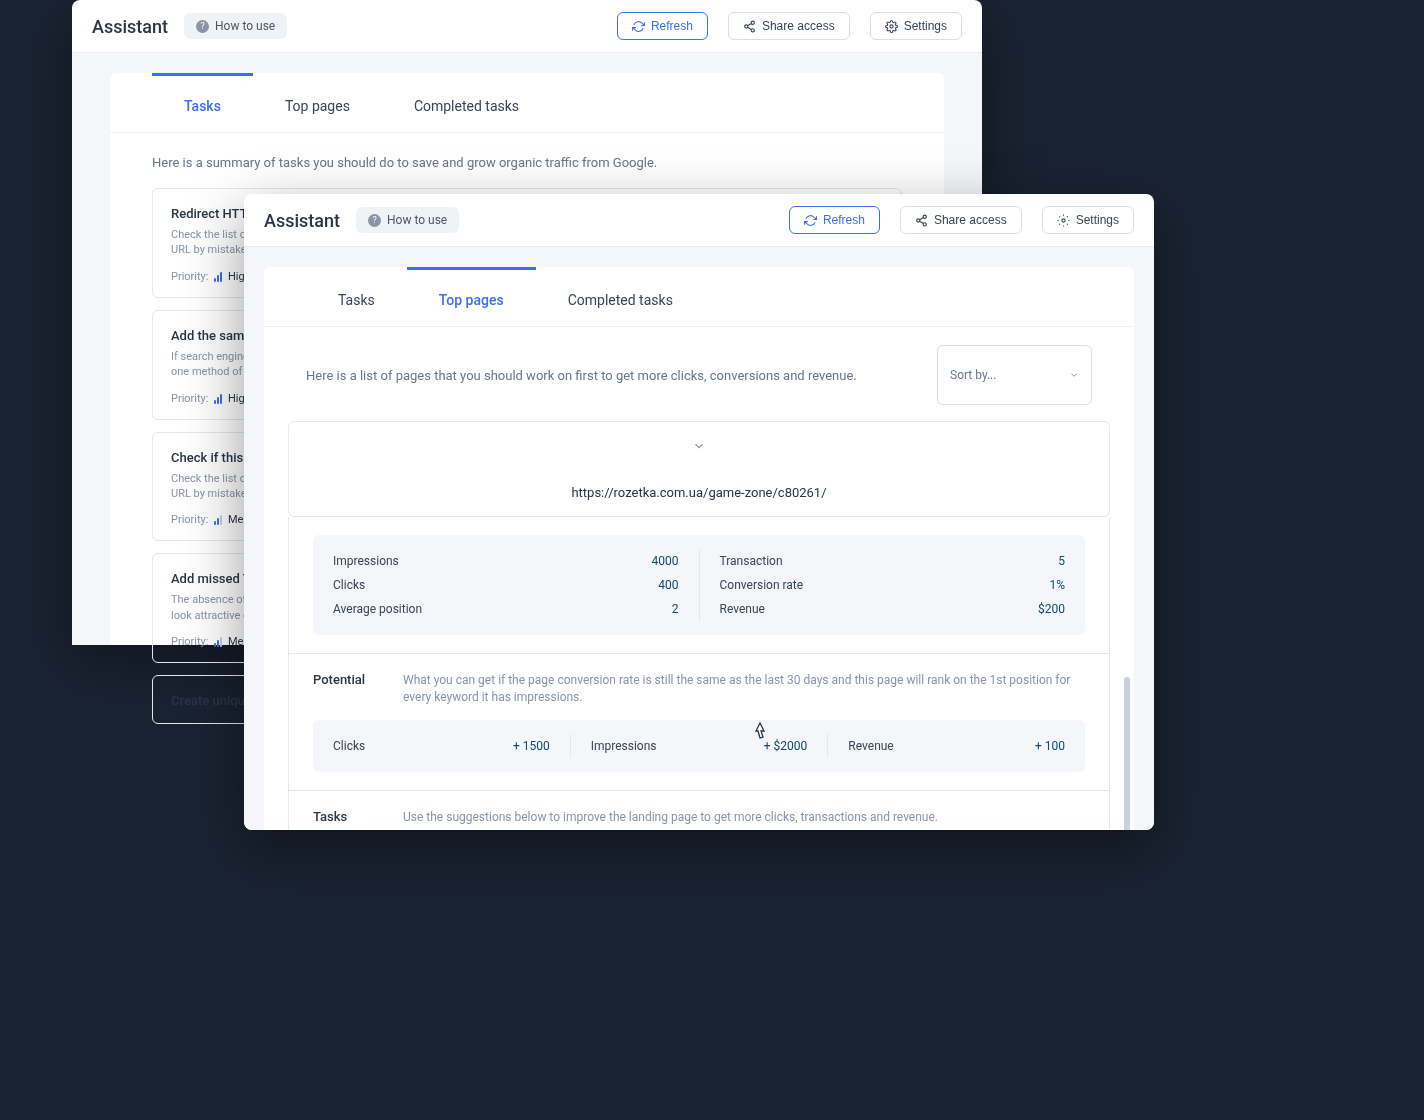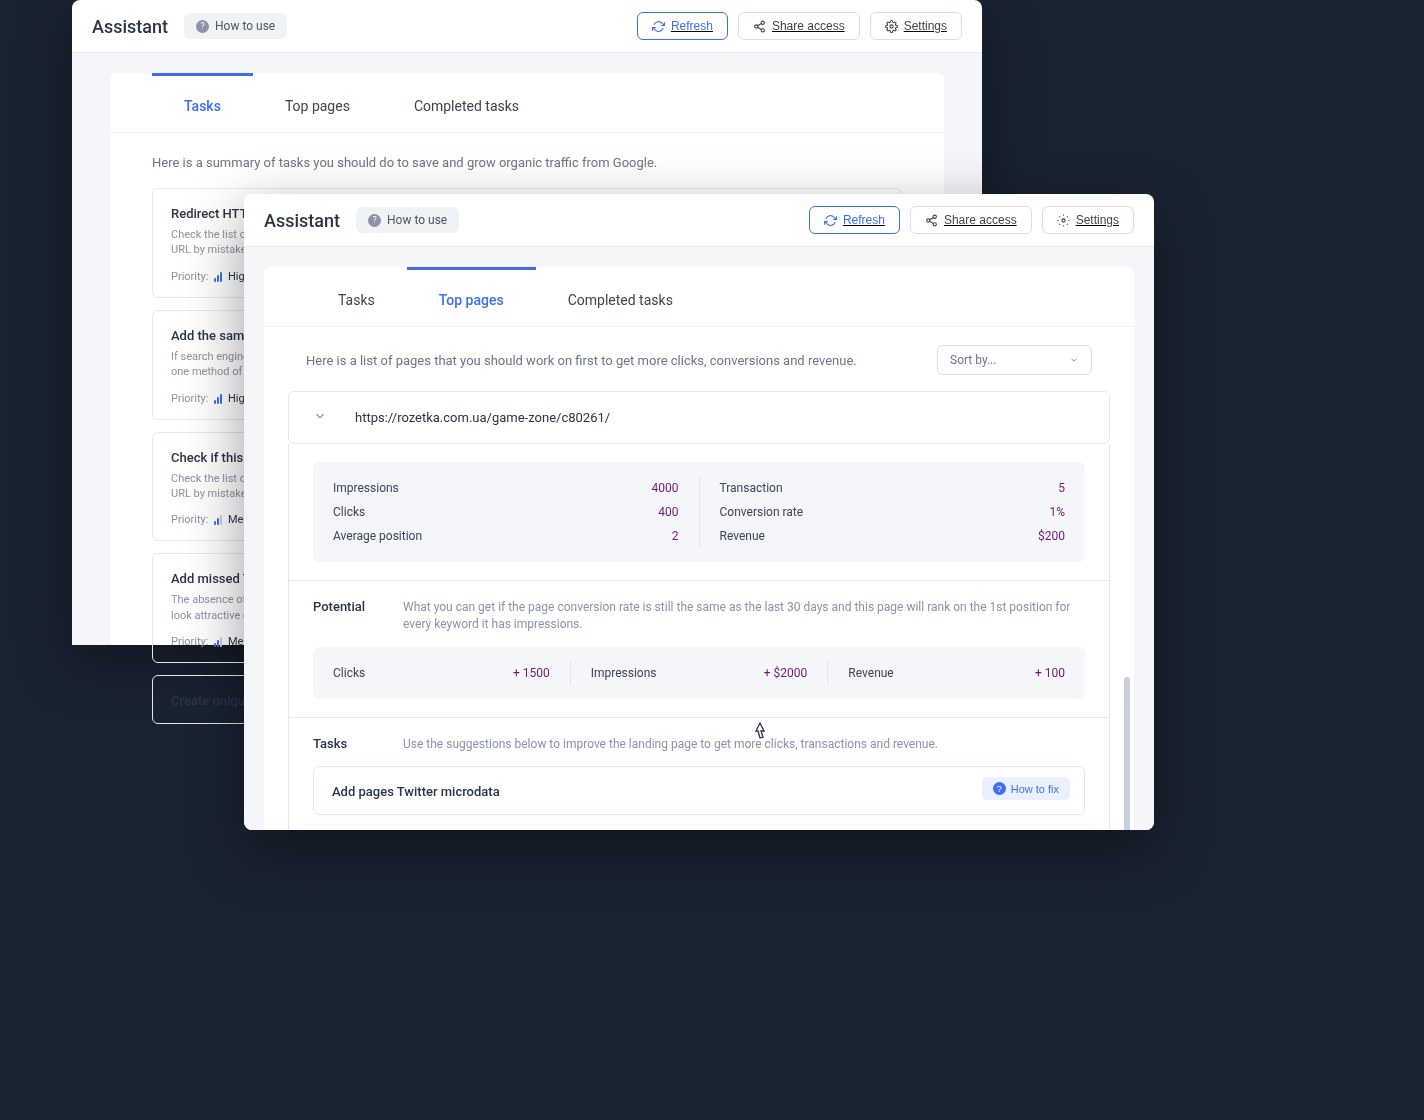--- a/index.html
+++ b/index.html
@@ -5,21 +5,21 @@
 * { box-sizing: border-box; margin: 0; padding: 0; }
 body { font-family: -apple-system, BlinkMacSystemFont, "Segoe UI", Roboto, sans-serif; background: #1a2332; width: 1424px; height: 1120px; position: relative; overflow: hidden; }
 
 .panel { background: #fff; border-radius: 8px; position: absolute; box-shadow: 0 20px 60px rgba(0,0,0,0.4); }
 .panel-back { top: 0; left: 72px; width: 910px; height: 640px; }
 .panel-front { top: 194px; left: 244px; width: 910px; height: 636px; overflow: hidden; }
 
 .topbar { display: flex; align-items: center; padding: 12px 20px; border-bottom: 1px solid #e8ecf0; }
 .title { font-size: 18px; font-weight: 500; color: #2a3546; margin-right: 16px; }
 .howto-chip { display: inline-flex; align-items: center; gap: 6px; background: #f0f3f6; padding: 6px 12px; border-radius: 6px; font-size: 12px; color: #4a5568; cursor: pointer; }
-.topbar-right { margin-left: auto; display: flex; gap: 10px; text-decoration: underline; }
+.topbar-right { margin-left: auto; display: flex; gap: 20px; }
 .btn { display: inline-flex; align-items: center; gap: 6px; padding: 6px 14px; border: 1px solid #d8dee6; border-radius: 6px; font-size: 12px; background: #fff; cursor: pointer; color: #3a4555; }
 .btn.primary { border-color: #3d6ef5; color: #3d6ef5; }
 .btn svg { width: 13px; height: 13px; }
 
 .body-area { background: #f4f6f9; padding: 20px 38px 0; height: calc(100% - 48px); }
 .card-wrap { background: #fff; border-radius: 6px; padding: 0 0 8px 0; height: 100%; }
 
 .tabs { display: flex; gap: 0; padding: 0 42px; border-bottom: 1px solid #edf0f4; }
 .tab { padding: 22px 32px 18px; font-size: 14px; color: #3a4555; cursor: pointer; border-top: 3px solid transparent; }
 .tab.active { color: #3d6ef5; border-top-color: #3d6ef5; font-weight: 500; }
@@ -35,37 +35,37 @@
 .priority-bars { display: inline-flex; align-items: flex-end; gap: 1px; margin: 0 3px; vertical-align: middle; }
 .priority-bars span { width: 2px; background: #3d6ef5; border-radius: 1px; }
 .priority-high span:nth-child(1){height:4px} .priority-high span:nth-child(2){height:7px} .priority-high span:nth-child(3){height:10px}
 .priority-medium span:nth-child(1){height:4px} .priority-medium span:nth-child(2){height:7px} .priority-medium span:nth-child(3){height:10px;background:#c8d0dc}
 .priority-val { color: #2a3546; }
 .task-actions { position: absolute; top: 10px; right: 14px; display: flex; flex-direction: column; gap: 8px; }
 .howfix-btn { display: inline-flex; align-items: center; gap: 5px; background: #eaf0fe; padding: 5px 11px; border-radius: 5px; font-size: 11px; color: #3d6ef5; border: none; cursor: pointer; }
 
 .sort-row { display: flex; align-items: center; padding: 18px 42px 16px; gap: 16px; }
 .sort-row .summary-inline { font-size: 13px; color: #6b7688; flex: 1; }
-.sortby { border: 1px solid #d8dee6; border-radius: 6px; padding: 7px 12px; font-size: 12px; color: #6b7688; background: #fff; cursor: pointer; display: flex; align-items: center; gap: 50px; min-width: 155px; justify-content: space-between; }
-
-.page-row { margin: 0 24px; border: 1px solid #e3e8ee; border-radius: 6px; padding: 16px 24px; display: flex; align-items: center; gap: 28px; }
+.sortby { border: 1px solid #d8dee6; border-radius: 6px; padding: 22px 12px; font-size: 12px; color: #6b7688; background: #fff; cursor: pointer; display: flex; align-items: center; gap: 50px; min-width: 155px; justify-content: space-between; }
+
+.page-row { margin: 0 24px; border: 1px solid #e3e8ee; border-radius: 6px; padding: 16px 24px; display: flex; align-items: center; gap: 28px; flex-direction: column; }
 .chev { color: #8a94a6; cursor: pointer; }
 .page-url { font-size: 13px; color: #2a3546; }
 
 .section { margin: 0 24px; border: 1px solid #e3e8ee; border-top: none; padding: 18px 24px; position: relative; }
 .section-head { display: flex; gap: 30px; align-items: flex-start; margin-bottom: 14px; }
 .section-label { font-size: 13px; font-weight: 500; color: #2a3546; width: 60px; flex-shrink: 0; }
 .section-desc { font-size: 12px; color: #8a94a6; line-height: 1.4; }
 
 .metrics-box { background: #f4f6f9; border-radius: 6px; padding: 14px 0; display: flex; }
 .metrics-col { flex: 1; padding: 0 20px; border-right: 1px solid #e3e8ee; }
 .metrics-col:last-child { border-right: none; }
 .metric-row { display: flex; justify-content: space-between; font-size: 12px; padding: 5px 0; }
 .metric-label { color: #3a4555; }
-.metric-val { color: #701a75; }
+.metric-val { color: #0c4a6e; }
 
 .front-scroll { position: absolute; right: 4px; top: 410px; width: 6px; height: 175px; background: #c8d0dc; border-radius: 3px; }
 
 .q-icon { width: 13px; height: 13px; border-radius: 50%; background: #8a94a6; color: #fff; font-size: 9px; display: inline-flex; align-items: center; justify-content: center; flex-shrink: 0; }
 .q-icon.blue { background: #3d6ef5; }
 
 .cursor { position: absolute; top: 722px; left: 752px; font-size: 14px; color: #2a3546; z-index: 100; }
 </style>
 </head>
 <body>

